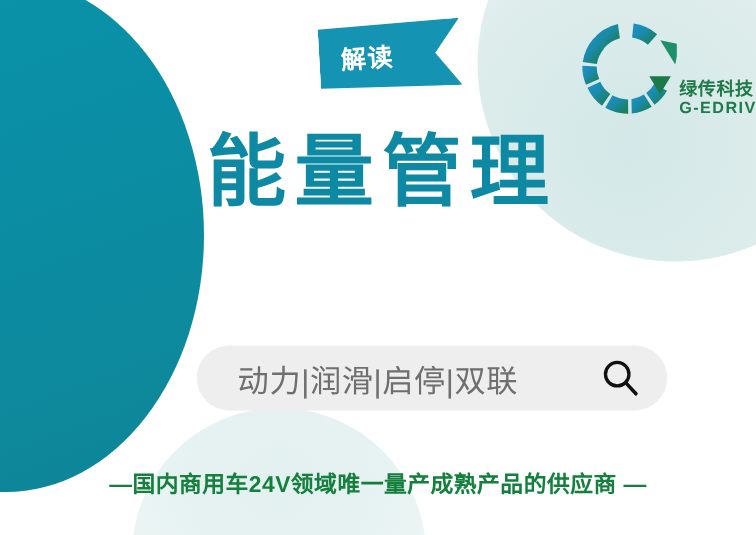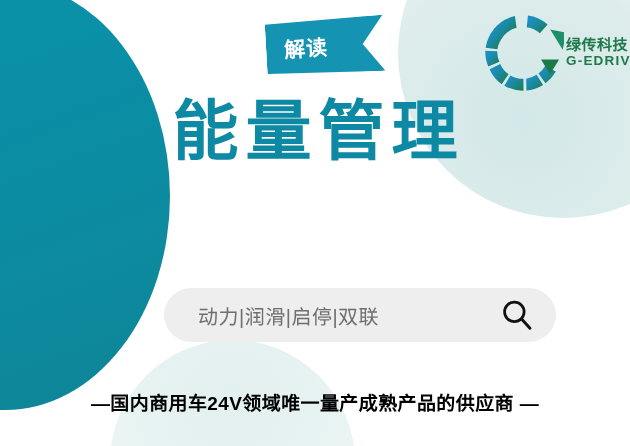--- a/index.html
+++ b/index.html
@@ -84,21 +84,21 @@
   }
 
   
   .logo {
     position: absolute;
     left: 482px;
     top: 8px;
     width: 140px;
     height: 90px;
     display: flex;
-    align-items: center;
+    align-items: flex-end;
   }
   .logo-mark {
     width: 82px;
     height: 82px;
     flex: none;
   }
   .logo-text {
     margin-left: 2px;
     display: flex;
     flex-direction: column;
@@ -117,21 +117,21 @@
     font-weight: 700;
     color: #1f7a4a;
     letter-spacing: 1.2px;
     white-space: nowrap;
   }
 
   
   .headline {
     position: absolute;
     left: 0;
-    top: 92px;
+    top: 104px;
     width: 630px;
     text-align: center;
     color: #0e89a4;
     font-weight: 900;
     font-size: 66px;
     line-height: 78px;
     letter-spacing: 7px;
     white-space: nowrap;
   }
   .headline-line {
@@ -149,40 +149,40 @@
     border-radius: 27px;
     background: #eeeeee;
     display: flex;
     align-items: center;
     box-sizing: border-box;
     padding: 0 22px 0 34px;
   }
   .search-input-text {
     flex: 1;
     color: #6f6f6f;
-    font-size: 20px;
+    font-size: 26px;
     font-weight: 500;
     letter-spacing: 0.5px;
     white-space: nowrap;
   }
   .search-icon {
     flex: none;
     width: 34px;
     height: 34px;
     margin-left: 6px;
   }
 
   
   .tagline {
     position: absolute;
     left: 0;
     top: 388px;
     width: 630px;
     text-align: center;
-    color: #000000;
+    color: #15803d;
     font-size: 19px;
     font-weight: 700;
     letter-spacing: 0.4px;
     white-space: nowrap;
   }
 </style>
 </head>
 <body>
 
 <div id="poster">

